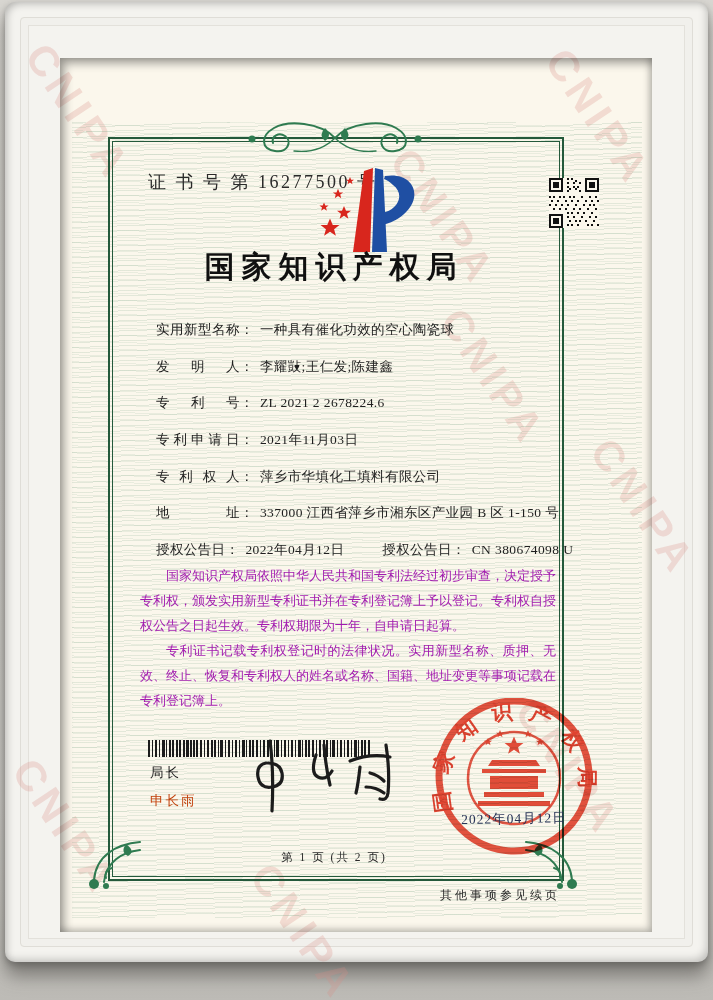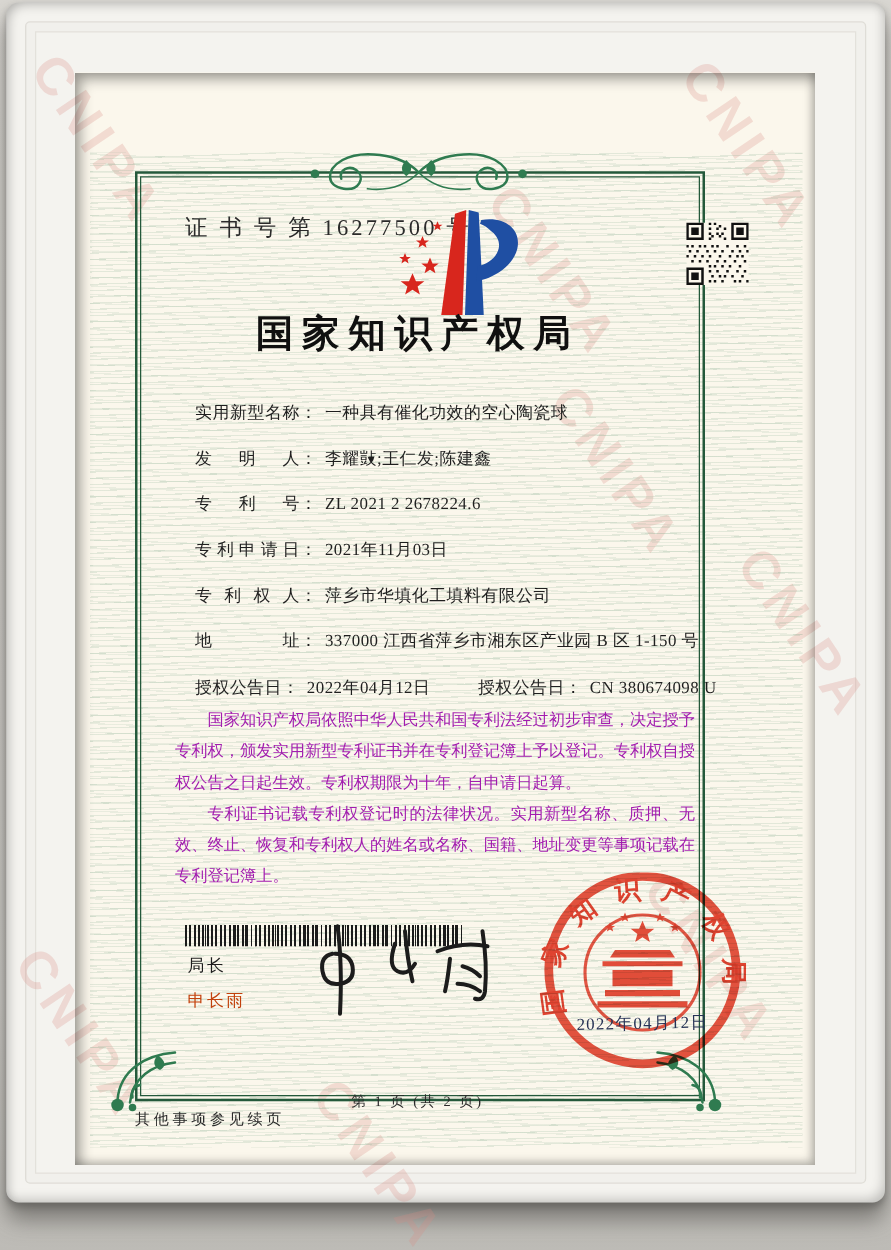--- a/index.html
+++ b/index.html
@@ -93,25 +93,25 @@
   .director-title{position:absolute;left:150px;top:764px;z-index:4;font-size:13.5px;color:#1c1c1c;letter-spacing:2px;}
   .director-name{position:absolute;left:150px;top:792px;z-index:4;font-size:13.5px;color:#c2410c;letter-spacing:2px;}
   .signature{position:absolute;left:238px;top:733px;z-index:5;}
   .seal{position:absolute;left:426px;top:698px;z-index:6;mix-blend-mode:multiply;opacity:.95;}
   .seal-date{
     position:absolute;left:428px;top:810px;width:172px;z-index:7;text-align:center;
     font-size:13.5px;color:#263255;letter-spacing:1px;transform:rotate(-1deg);
   }
   .page-footer{
     position:absolute;left:108px;top:850px;width:452px;z-index:4;
-    text-align:center;font-size:11.5px;color:#2a2a2a;letter-spacing:2px;margin-top:24px;
+    text-align:center;font-size:11.5px;color:#2a2a2a;letter-spacing:2px;
   }
   .continuation{
     position:absolute;left:108px;top:887px;width:452px;z-index:4;
-    text-align:left;font-size:12px;color:#2a2a2a;letter-spacing:3px;
+    text-align:right;font-size:12px;color:#2a2a2a;letter-spacing:3px;
   }
 </style>
 </head>
 <body>
 
 <div class="stage">
   <div class="frame">
     <div class="frame-bevel"></div>
   </div>
 

